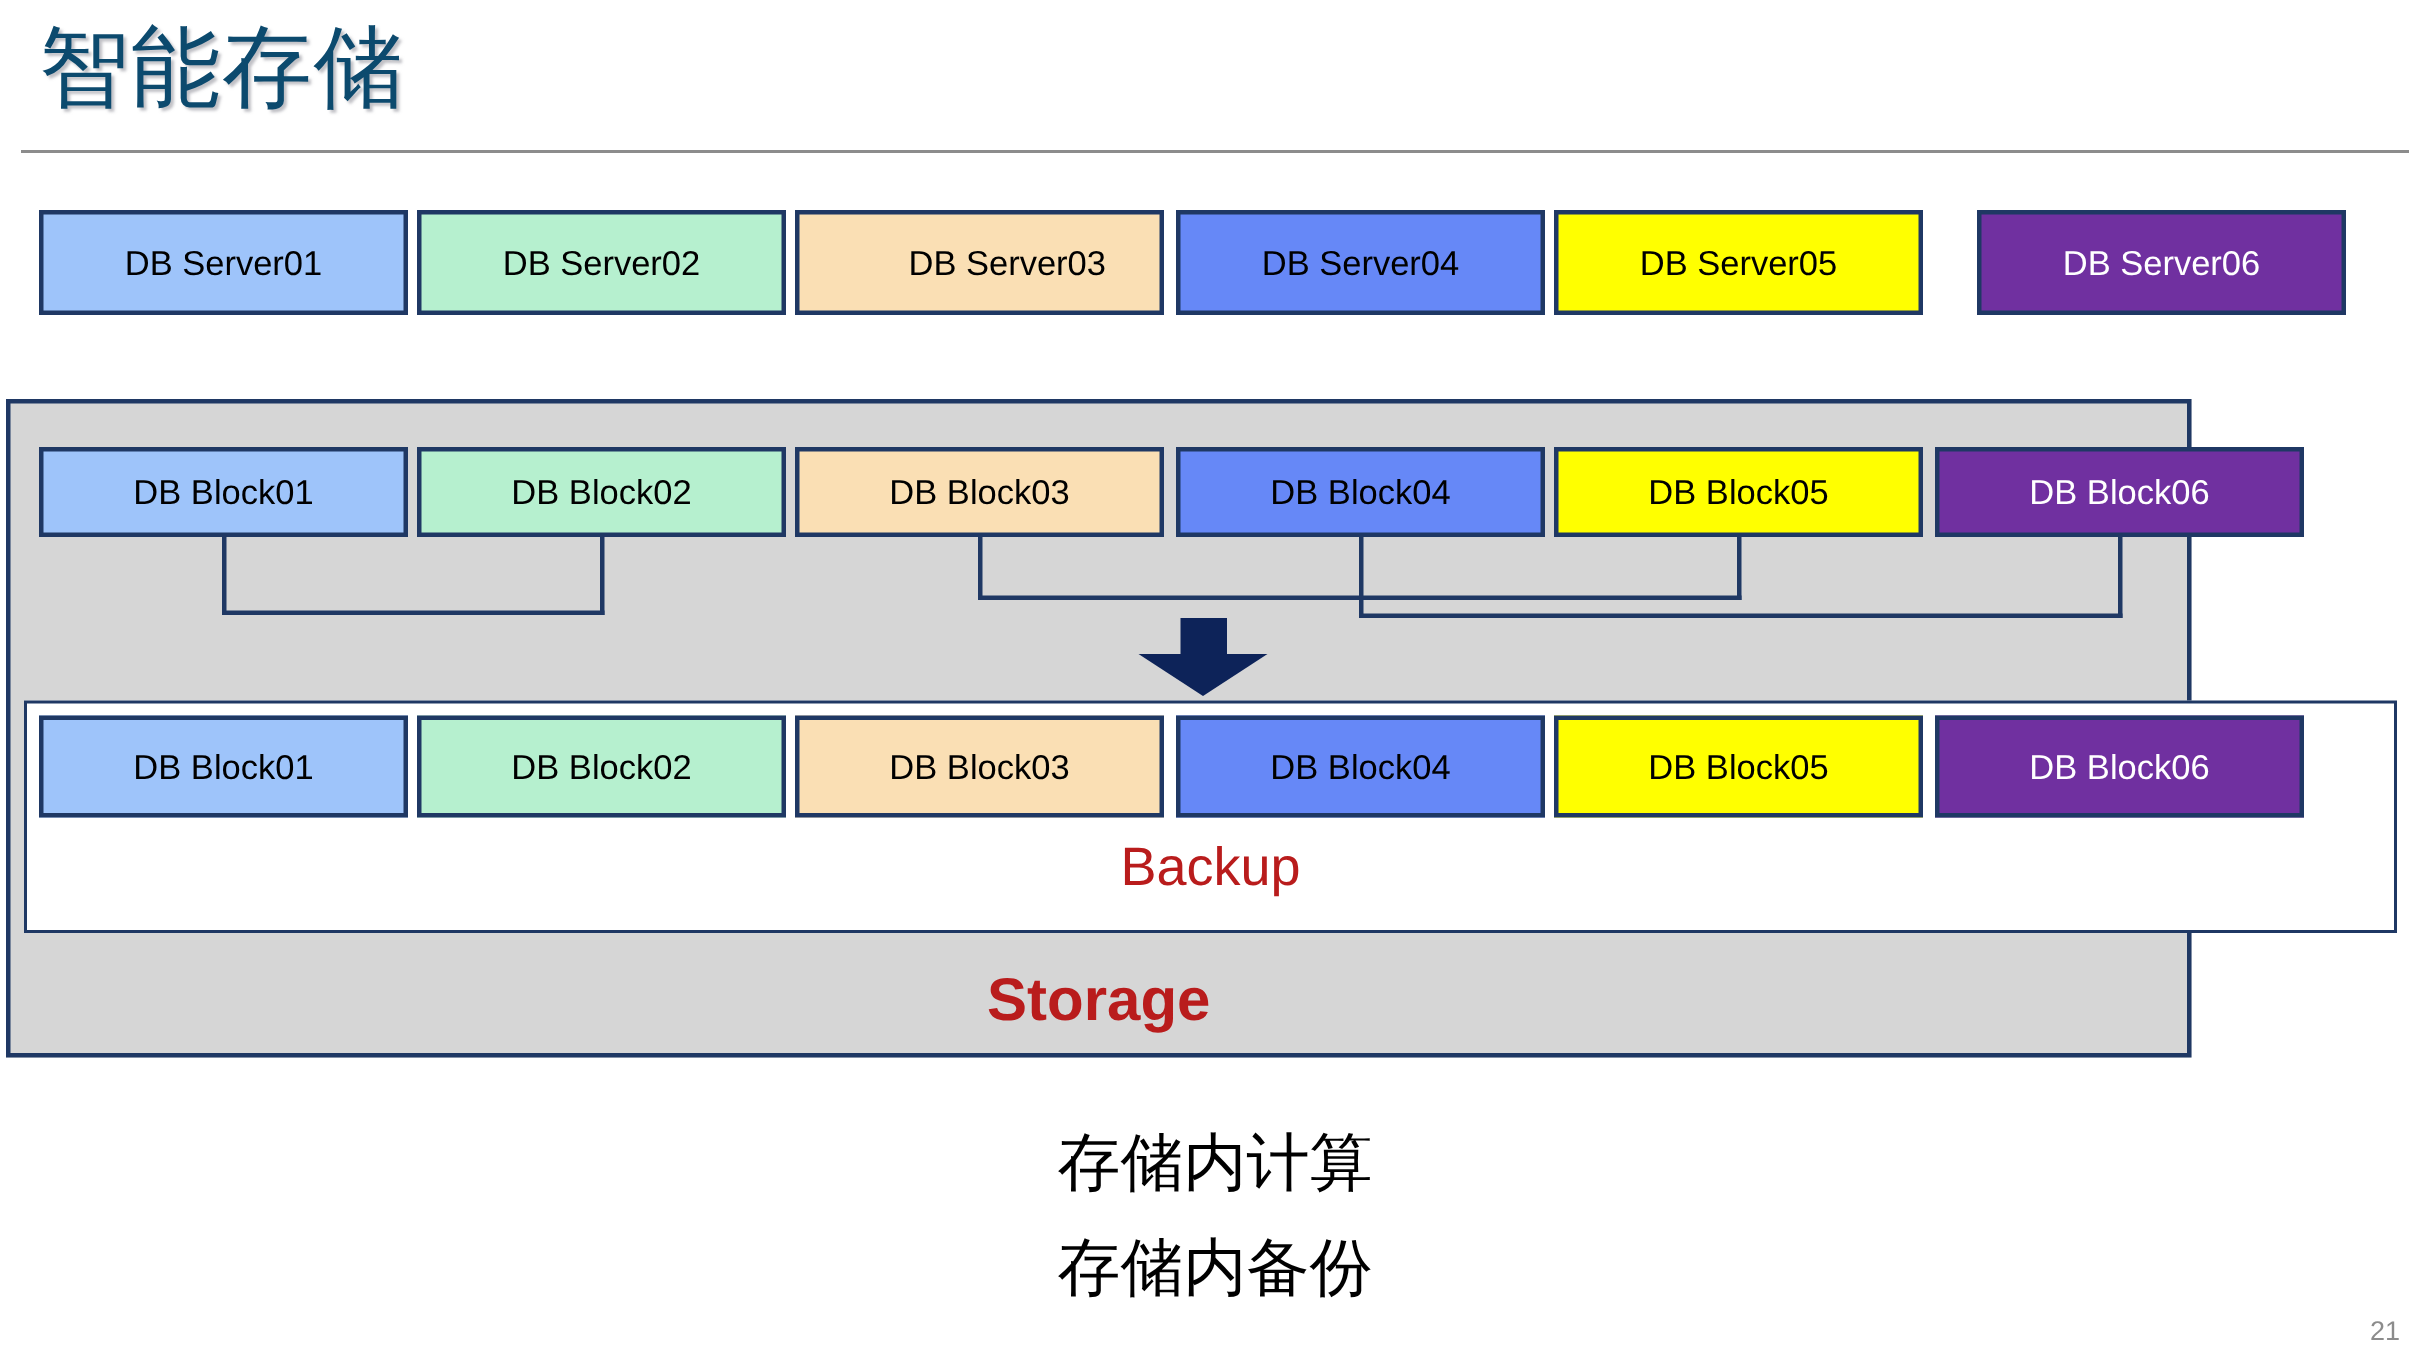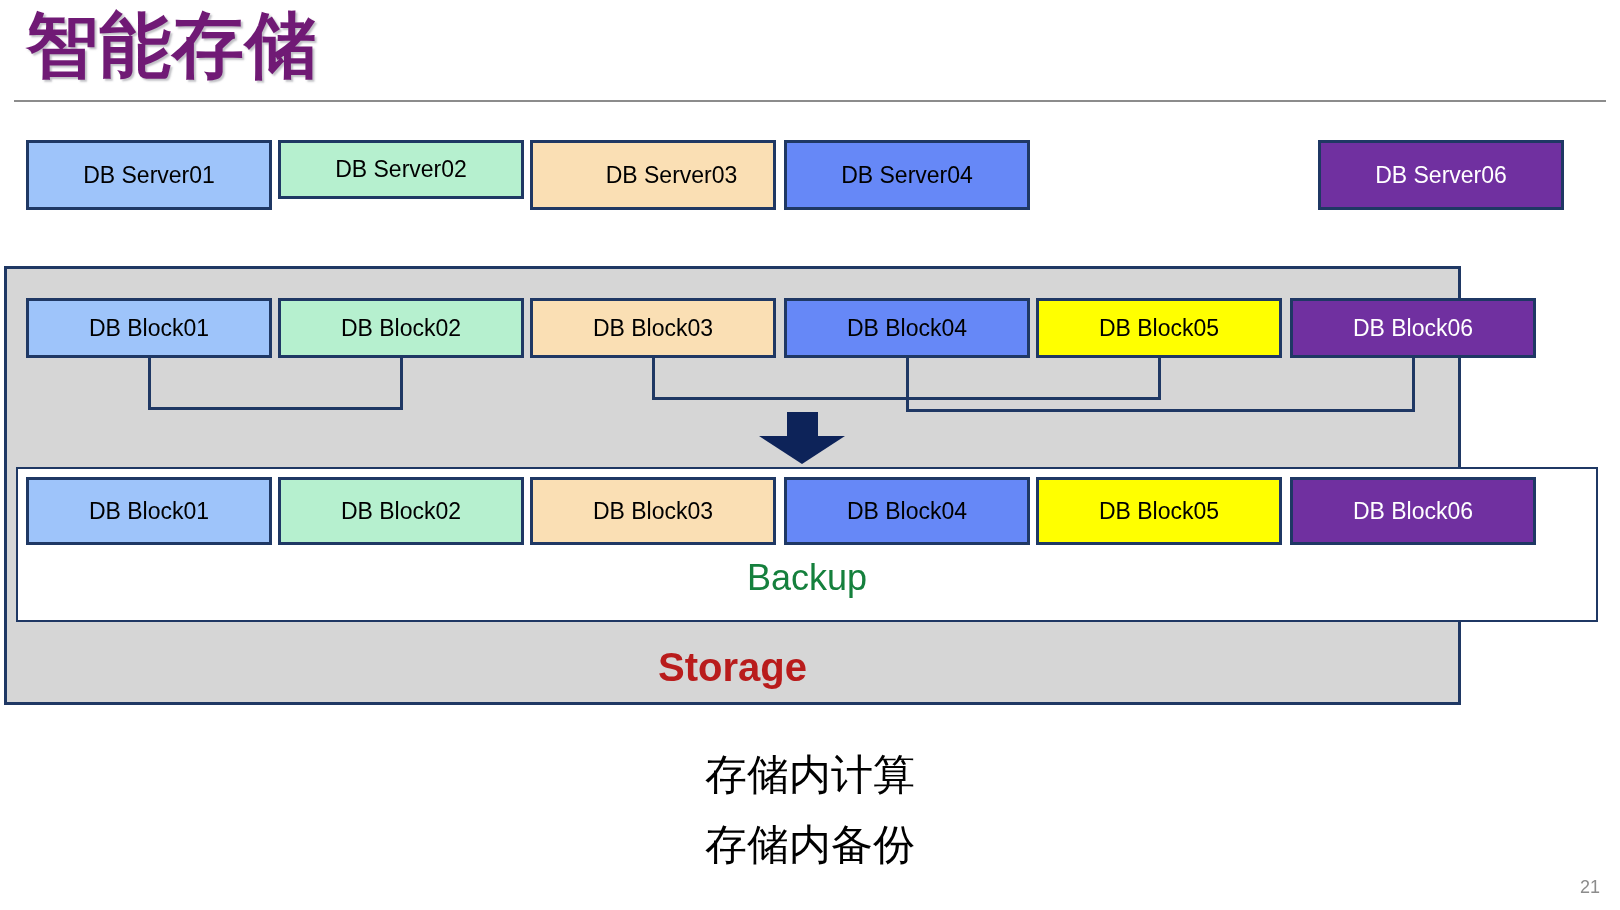--- a/index.html
+++ b/index.html
@@ -14,24 +14,24 @@
     overflow: hidden;
     font-family: "Liberation Sans", sans-serif;
     -webkit-font-smoothing: antialiased;
   }
 
   
   .slide-title {
     position: absolute;
     left: 26px;
     top: 2px;
-    font-size: 72px;
+    font-size: 60px;
     line-height: 86px;
-    font-weight: 700;
-    color: #701a75;
+    font-weight: 400;
+    color: #0c4a6e;
     text-shadow: 2px 2px 2px rgba(140,140,150,0.55);
     letter-spacing: 1px;
     white-space: nowrap;
   }
   .title-rule {
     position: absolute;
     left: 14px;
     top: 100px;
     width: 1592px;
     height: 2px;
@@ -89,21 +89,21 @@
     background: #ffffff;
     border: 2px solid #1f3864;
   }
   .backup-label {
     position: absolute;
     left: 0;
     right: 0;
     top: 88px;
     text-align: center;
     font-size: 36px;
-    color: #15803d;
+    color: #b91c1c;
   }
 
   
   .conn {
     position: absolute;
     background: #1f3864;
   }
   .conn-v { width: 3px; }
   .conn-h { height: 3px; }
 
@@ -157,23 +157,24 @@
   }
 </style>
 </head>
 <body>
 
 <div class="slide-title">智能存储</div>
 <div class="title-rule"></div>
 
 <div class="server-row" id="server-row">
     <div class="cbox" style="left: 26px; top: 140px; width: 246px; height: 70px; background: rgb(158, 196, 250); color: rgb(0, 0, 0);">DB Server01</div>
-    <div class="cbox" style="left: 278px; top: 140px; width: 246px; height: 59px; background: rgb(182, 240, 207); color: rgb(0, 0, 0); text-align: right;">DB Server02</div>
+    <div class="cbox" style="left: 278px; top: 140px; width: 246px; height: 70px; background: rgb(182, 240, 207); color: rgb(0, 0, 0); text-align: right;">DB Server02</div>
     <div class="cbox" style="left: 530px; top: 140px; width: 246px; height: 70px; background: rgb(250, 223, 180); color: rgb(0, 0, 0); padding-left: 37px;">DB Server03</div>
     <div class="cbox" style="left: 784px; top: 140px; width: 246px; height: 70px; background: rgb(102, 136, 247); color: rgb(0, 0, 0);">DB Server04</div>
+    <div class="cbox" style="left: 1036px; top: 140px; width: 246px; height: 70px; background: rgb(255, 255, 0); color: rgb(0, 0, 0);">DB Server05</div>
     <div class="cbox wtext" style="left: 1290px; top: 140px; width: 246px; height: 70px; background: rgb(112, 48, 160); color: rgb(255, 255, 255); margin-left: 28px;">DB Server06</div>
   </div>
 
 <div class="storage-panel">
 
   <div id="primary-row">
       <div class="cbox" style="left: 19px; top: 29px; width: 246px; height: 60px; background: rgb(158, 196, 250); color: rgb(0, 0, 0);">DB Block01</div>
       <div class="cbox" style="left: 271px; top: 29px; width: 246px; height: 60px; background: rgb(182, 240, 207); color: rgb(0, 0, 0);">DB Block02</div>
       <div class="cbox" style="left: 523px; top: 29px; width: 246px; height: 60px; background: rgb(250, 223, 180); color: rgb(0, 0, 0);">DB Block03</div>
       <div class="cbox" style="left: 777px; top: 29px; width: 246px; height: 60px; background: rgb(102, 136, 247); color: rgb(0, 0, 0);">DB Block04</div>

